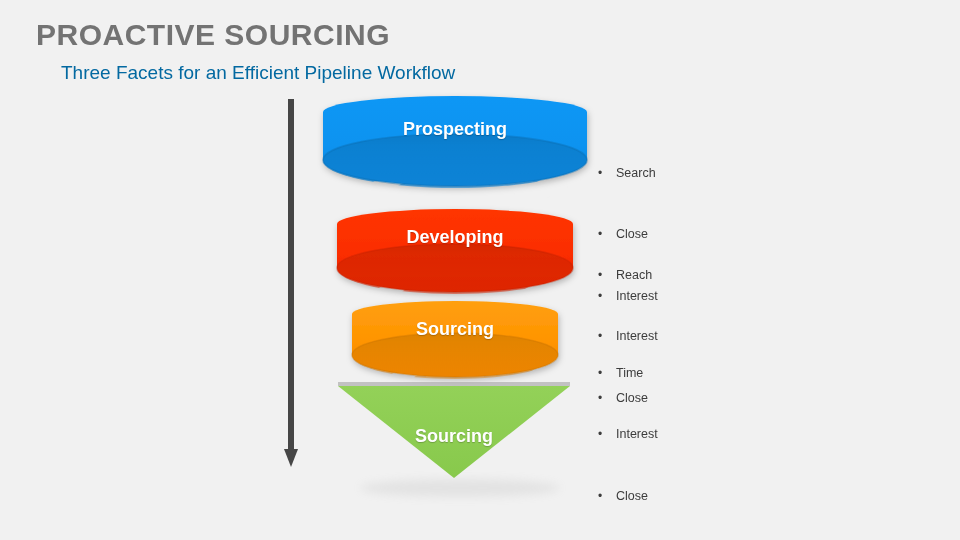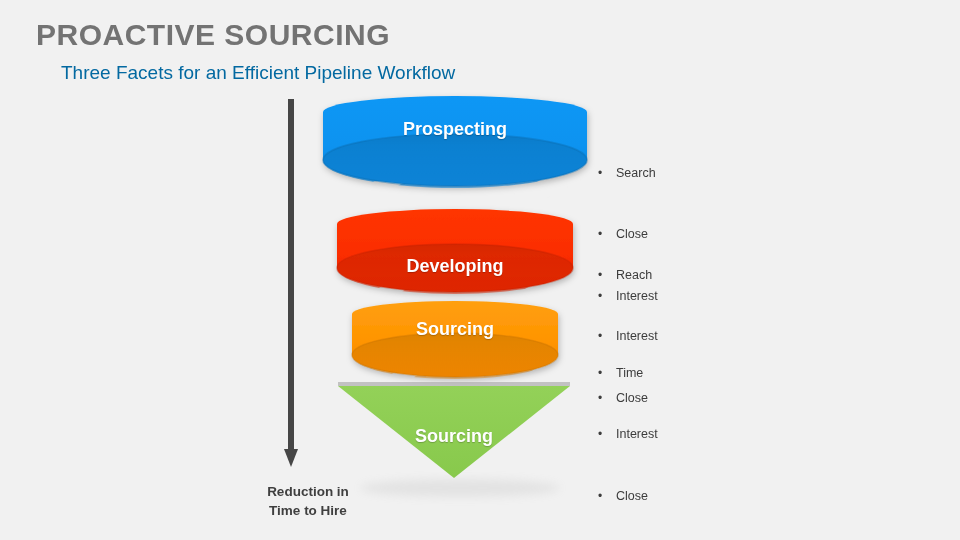--- a/index.html
+++ b/index.html
@@ -128,24 +128,20 @@
 <body>
 
 <div id="slide">
 
   <div id="title">PROACTIVE SOURCING</div>
   <div id="subtitle">Three Facets for an Efficient Pipeline Workflow</div>
 
   <div id="arrow">
     <div class="shaft"></div>
     <div class="head"></div>
-  </div>
-  <div id="arrow-caption">
-    <div>Reduction in</div>
-    <div>Time to Hire</div>
   </div>
 
   <svg id="funnel" viewBox="0 0 960 540">
     <defs>
 
       <filter id="bandShadow" x="-25%" y="-35%" width="150%" height="190%">
         <feDropShadow dx="1" dy="3" stdDeviation="3.2" flood-color="#000000" flood-opacity="0.26"></feDropShadow>
       </filter>
       <filter id="softShadow" x="-40%" y="-60%" width="180%" height="240%">
         <feGaussianBlur stdDeviation="5"></feGaussianBlur>
@@ -271,21 +267,21 @@
 
     <g>
       <ellipse cx="460" cy="488" rx="100" ry="9" fill="#9a9a9a" opacity="0.16" filter="url(#softShadow)"></ellipse>
       <rect x="338" y="382" width="232" height="4" fill="#9a9a9a" opacity="0.55"></rect>
       <path d="M 338,386 L 570,386 L 454,478 Z" fill="url(#gradGreen)"></path>
     </g>
   </svg>
 
   <div class="band-label" style="left:323px; top:120px; width:264px;">Prospecting</div>
 
-  <div class="band-label" style="left:337px; top:228px; width:236px;margin-top:29px;">Developing</div>
+  <div class="band-label" style="left:337px; top:228px; width:236px;">Developing</div>
 
   <div class="band-label" style="left:352px; top:320px; width:206px;">Sourcing</div>
 
   <div class="band-label" style="left:352px; top:408px; width:204px;">
     <div>Sourcing</div>
   </div>
 
   <div class="bullets" id="bullets-1">
     <div class="row">
       <span class="dot">•</span>

